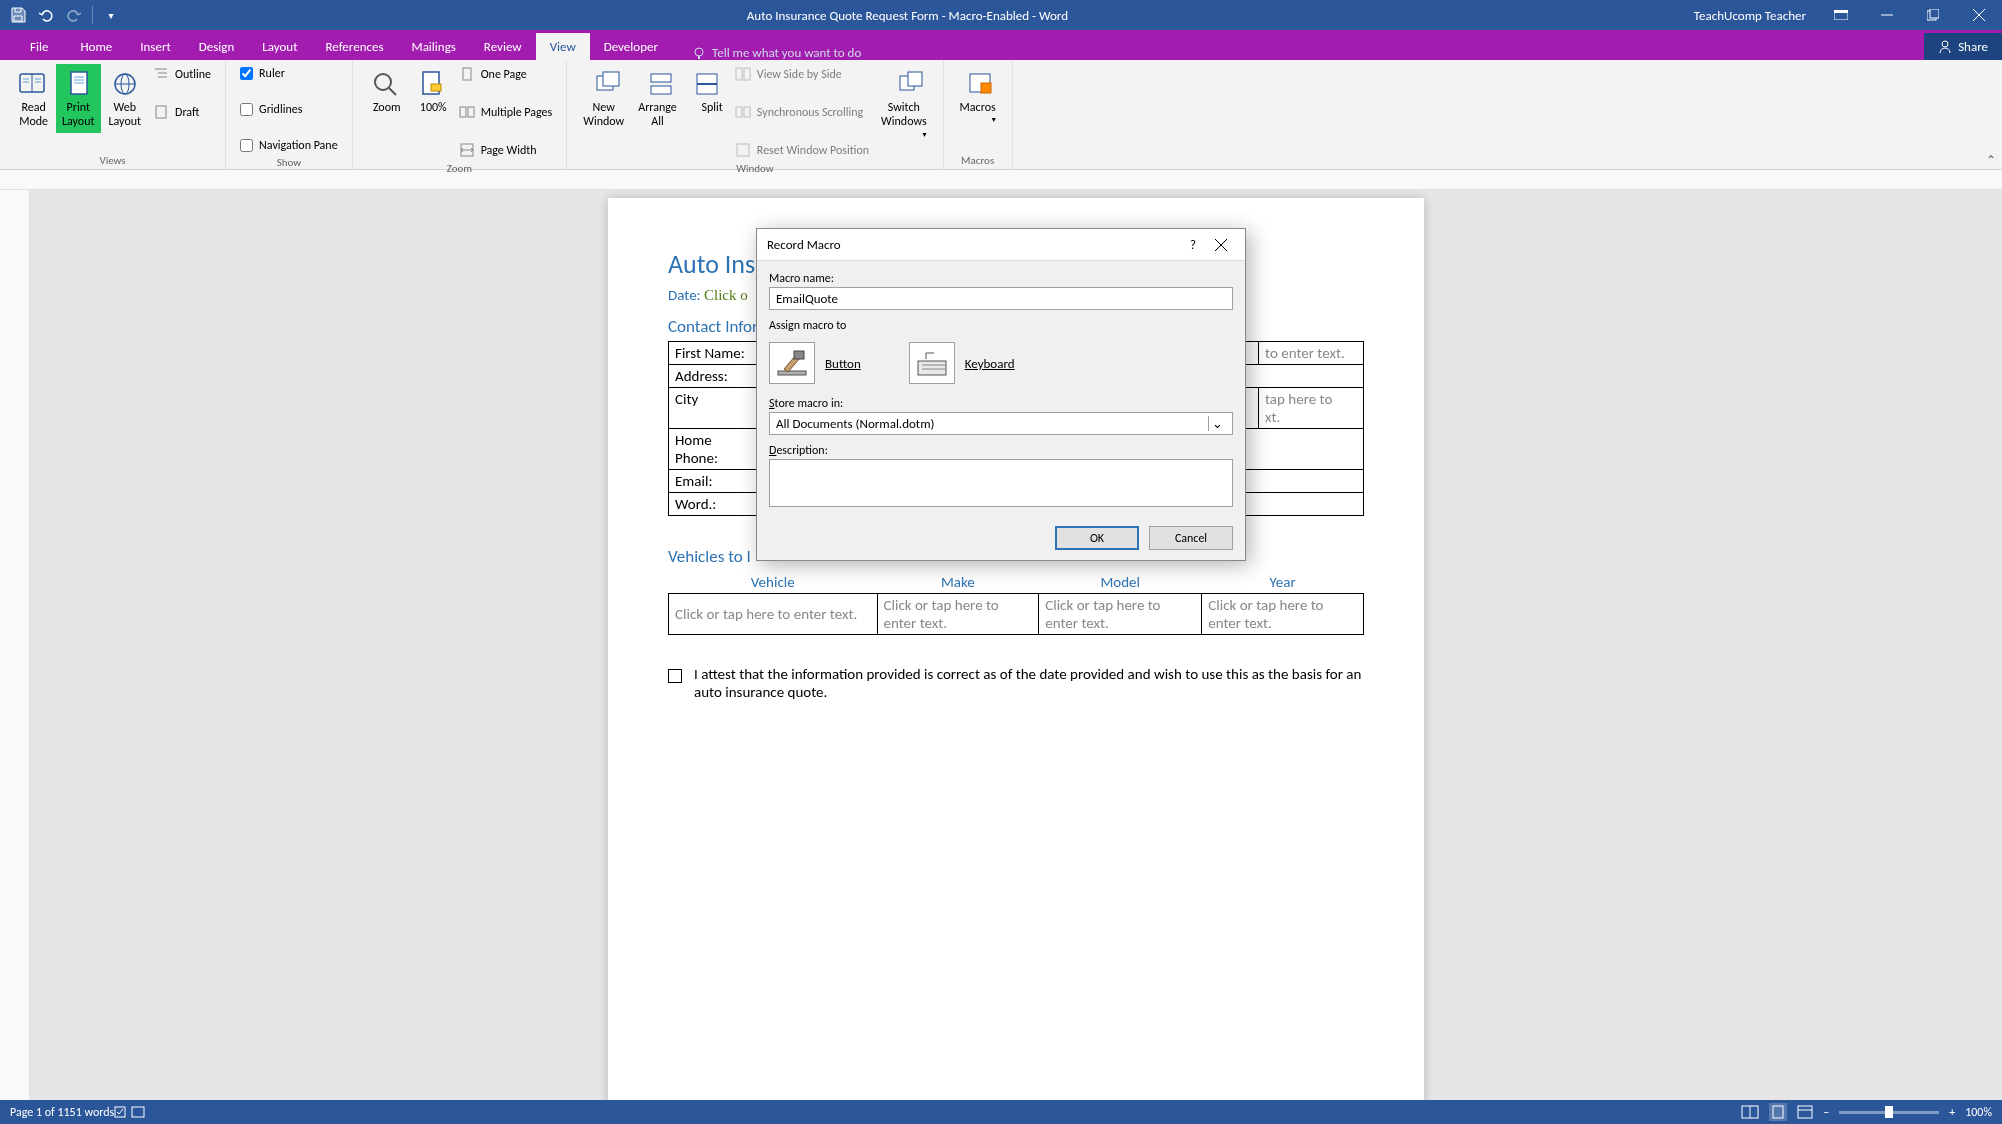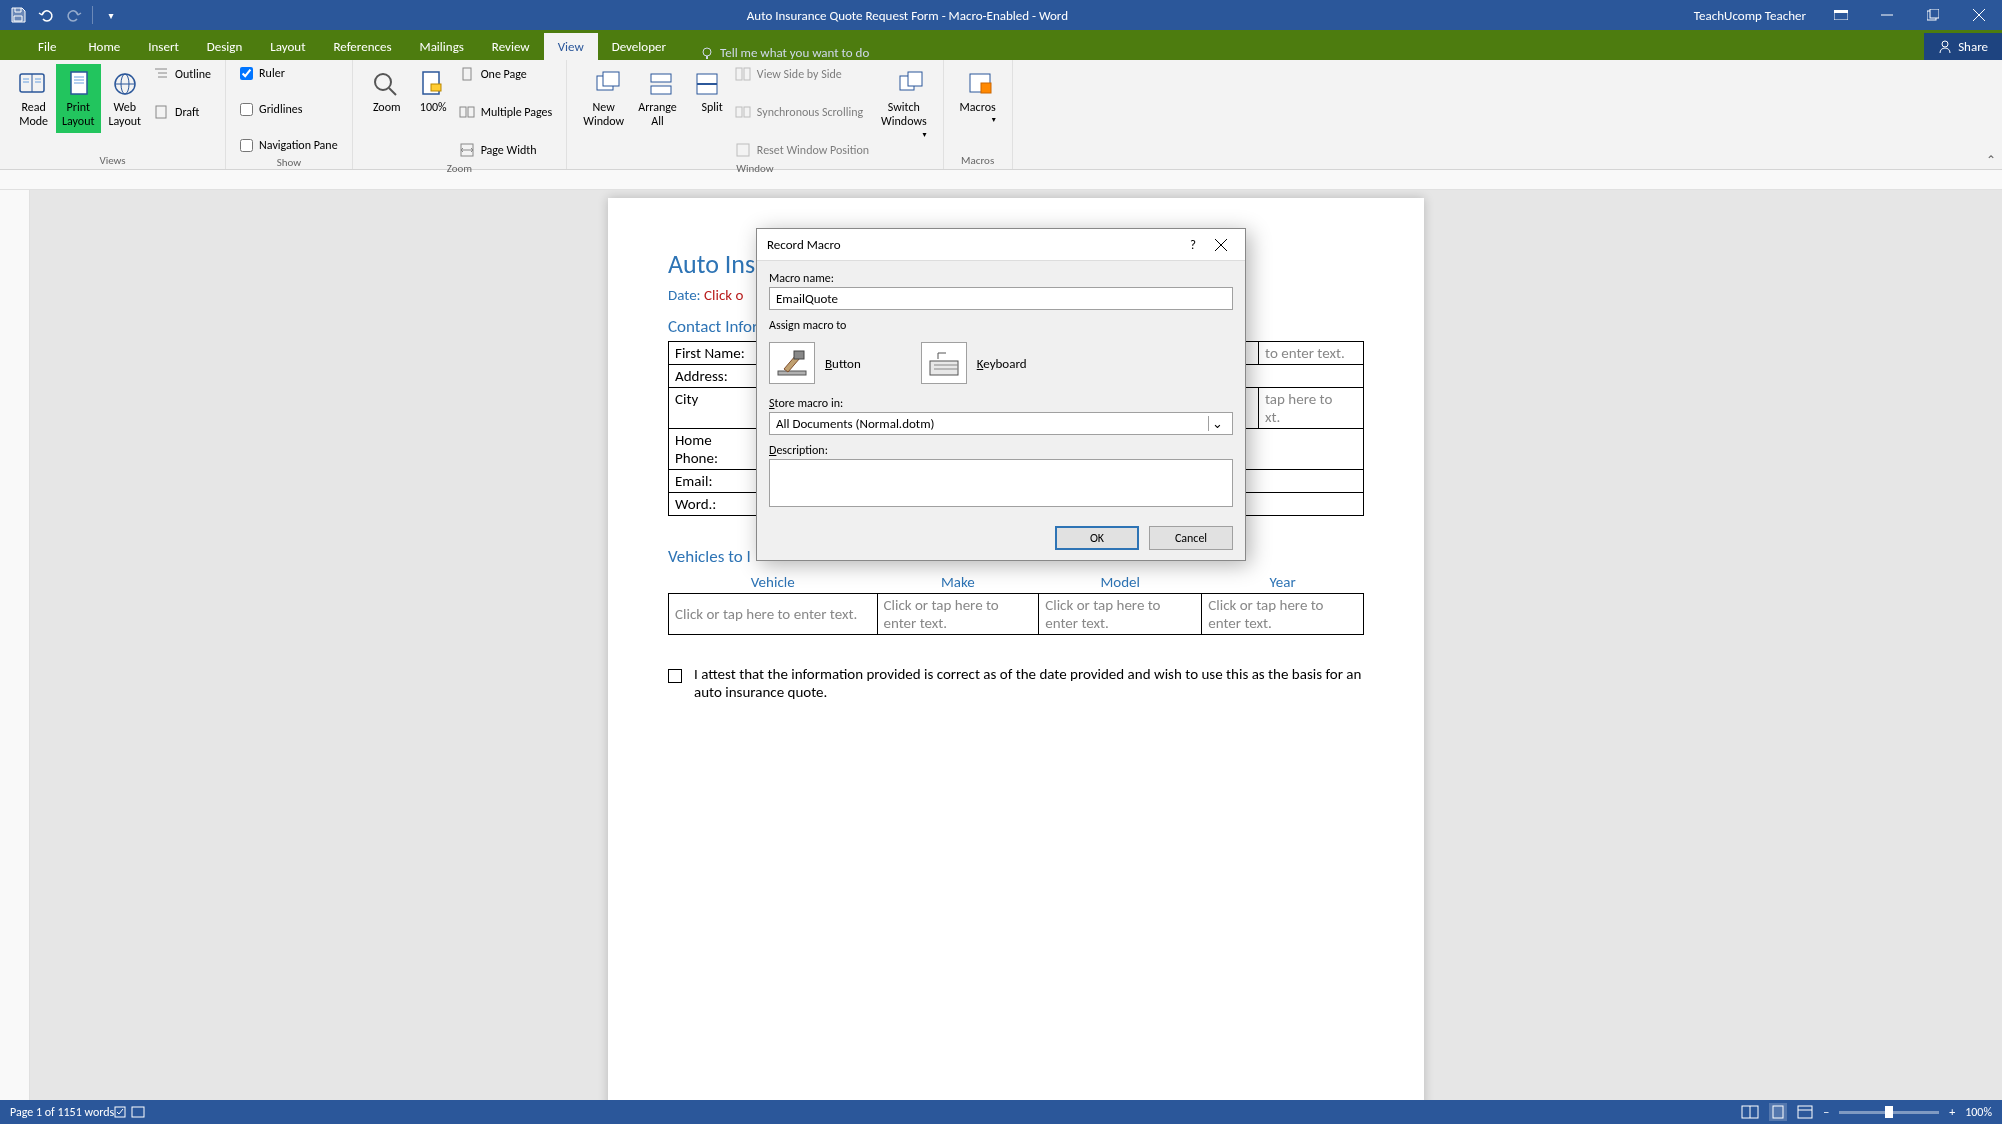--- a/index.html
+++ b/index.html
@@ -7,21 +7,21 @@
 
 .titlebar { height: 30px; background: #2b579a; color: #fff; display: flex; align-items: center; }
 .qat { display: flex; align-items: center; padding-left: 8px; gap: 8px; }
 .qat-btn { width: 20px; height: 20px; display: flex; align-items: center; justify-content: center; color: #fff; cursor: pointer; }
 .qat-sep { width: 1px; height: 18px; background: rgba(255,255,255,.3); }
 .title { flex: 1; text-align: center; font-size: 13px; }
 .user { padding-right: 12px; font-size: 13px; }
 .winctl { display: flex; }
 .winctl-btn { width: 46px; height: 30px; display: flex; align-items: center; justify-content: center; color: #fff; cursor: pointer; }
 
-.ribbon-tabs { height: 30px; background: #4d7c0f; display: flex; align-items: flex-end; padding-left: 20px; }
+.ribbon-tabs { height: 30px; background: #a21caf; display: flex; align-items: flex-end; padding-left: 12px; }
 .tab { padding: 6px 14px; color: #fff; font-size: 13px; cursor: pointer; }
 .tab.file { padding: 6px 18px; }
 .tab.active { background: #f3f3f3; color: #2b579a; }
 .tellme { display: flex; align-items: center; color: #cfd9ea; font-size: 13px; margin-left: 20px; gap: 6px; }
 .share-btn { margin-left: auto; background: #1e4480; color: #fff; padding: 6px 14px; display: flex; align-items: center; gap: 6px; cursor: pointer; }
 
 .ribbon { height: 110px; background: #f3f3f3; border-bottom: 1px solid #d4d4d4; display: flex; position: relative; }
 .group { border-right: 1px solid #e0e0e0; padding: 4px 10px 2px; display: flex; flex-direction: column; }
 .group-content { flex: 1; display: flex; align-items: flex-start; gap: 2px; }
 .group-label { text-align: center; font-size: 11px; color: #666; padding-top: 2px; }
@@ -40,37 +40,37 @@
 .hruler { flex: 1; position: relative; font-size: 10px; color: #888; }
 
 .docarea { display: flex; height: calc(100vh - 30px - 30px - 110px - 20px - 24px); background: #e6e6e6; }
 .vruler { width: 30px; background: #f9f9f9; border-right: 1px solid #e0e0e0; }
 .canvas { flex: 1; overflow: auto; display: flex; justify-content: center; padding-top: 8px; position: relative; }
 .page { width: 816px; min-height: 1056px; background: #fff; box-shadow: 0 0 10px rgba(0,0,0,.2); padding: 50px 60px; }
 
 .doc-title { color: #2e74b5; font-size: 26px; font-family: Calibri; }
 .date-line { margin-top: 6px; font-size: 15px; }
 .date-lbl { color: #2e74b5; }
-.date-ph { color: #b91c1c; }
+.date-ph { color: #4d7c0f; font-family: Liberation Serif, serif; }
 .section { color: #2e74b5; font-size: 17px; margin-top: 12px; }
 .tbl { border-collapse: collapse; width: 100%; margin-top: 4px; }
 .tbl td { border: 1px solid #000; padding: 2px 6px; font-size: 15px; }
 .ph { color: #888; font-size: 15px; }
 .veh-hdr { color: #2e74b5; text-align: center; font-size: 16px; }
 .attest { margin-top: 30px; font-size: 15px; display: flex; gap: 12px; align-items: flex-start; }
 .attest-box { width: 14px; height: 14px; border: 1.5px solid #000; flex-shrink: 0; margin-top: 4px; }
 
 .dialog { position: absolute; left: 50%; transform: translateX(-50%); top: 228px; width: 490px; background: #f0f0f0; border: 1px solid #888; box-shadow: 4px 4px 20px rgba(0,0,0,.3); }
 .dlg-title { height: 32px; display: flex; align-items: center; padding: 0 10px; background: #fff; border-bottom: 1px solid #ddd; }
 .dlg-title-text { flex: 1; font-size: 13px; }
 .dlg-title-btn { width: 28px; height: 28px; display: flex; align-items: center; justify-content: center; cursor: pointer; }
 .dlg-body { padding: 10px 12px; }
 .dlg-lbl { font-size: 12px; margin-bottom: 2px; }
 .dlg-input { width: 100%; border: 1px solid #a0a0a0; background: #fff; padding: 3px 6px; font-size: 13px; }
-.assign { display: flex; gap: 60px; margin-top: 10px; }
+.assign { display: flex; gap: 48px; margin-top: 10px; text-decoration: underline; }
 .assign-btn { display: flex; align-items: center; gap: 10px; cursor: pointer; }
 .assign-icon { width: 46px; height: 42px; border: 1px solid #a0a0a0; background: #fff; display: flex; align-items: center; justify-content: center; }
 .dlg-select { width: 100%; border: 1px solid #a0a0a0; background: #fff; padding: 3px 6px; font-size: 13px; display: flex; }
 .dlg-select span:first-child { flex: 1; }
 .dlg-select-arrow { width: 18px; border-left: 1px solid #a0a0a0; text-align: center; cursor: pointer; }
 .dlg-desc { width: 100%; height: 48px; border: 1px solid #a0a0a0; background: #fff; resize: none; }
 .dlg-btns { display: flex; justify-content: flex-end; gap: 10px; margin-top: 16px; }
 .dlg-btn { width: 84px; height: 24px; border: 1px solid #a0a0a0; background: #e1e1e1; font-size: 12px; cursor: pointer; }
 .dlg-btn.primary { border: 2px solid #2e74b5; }
 

